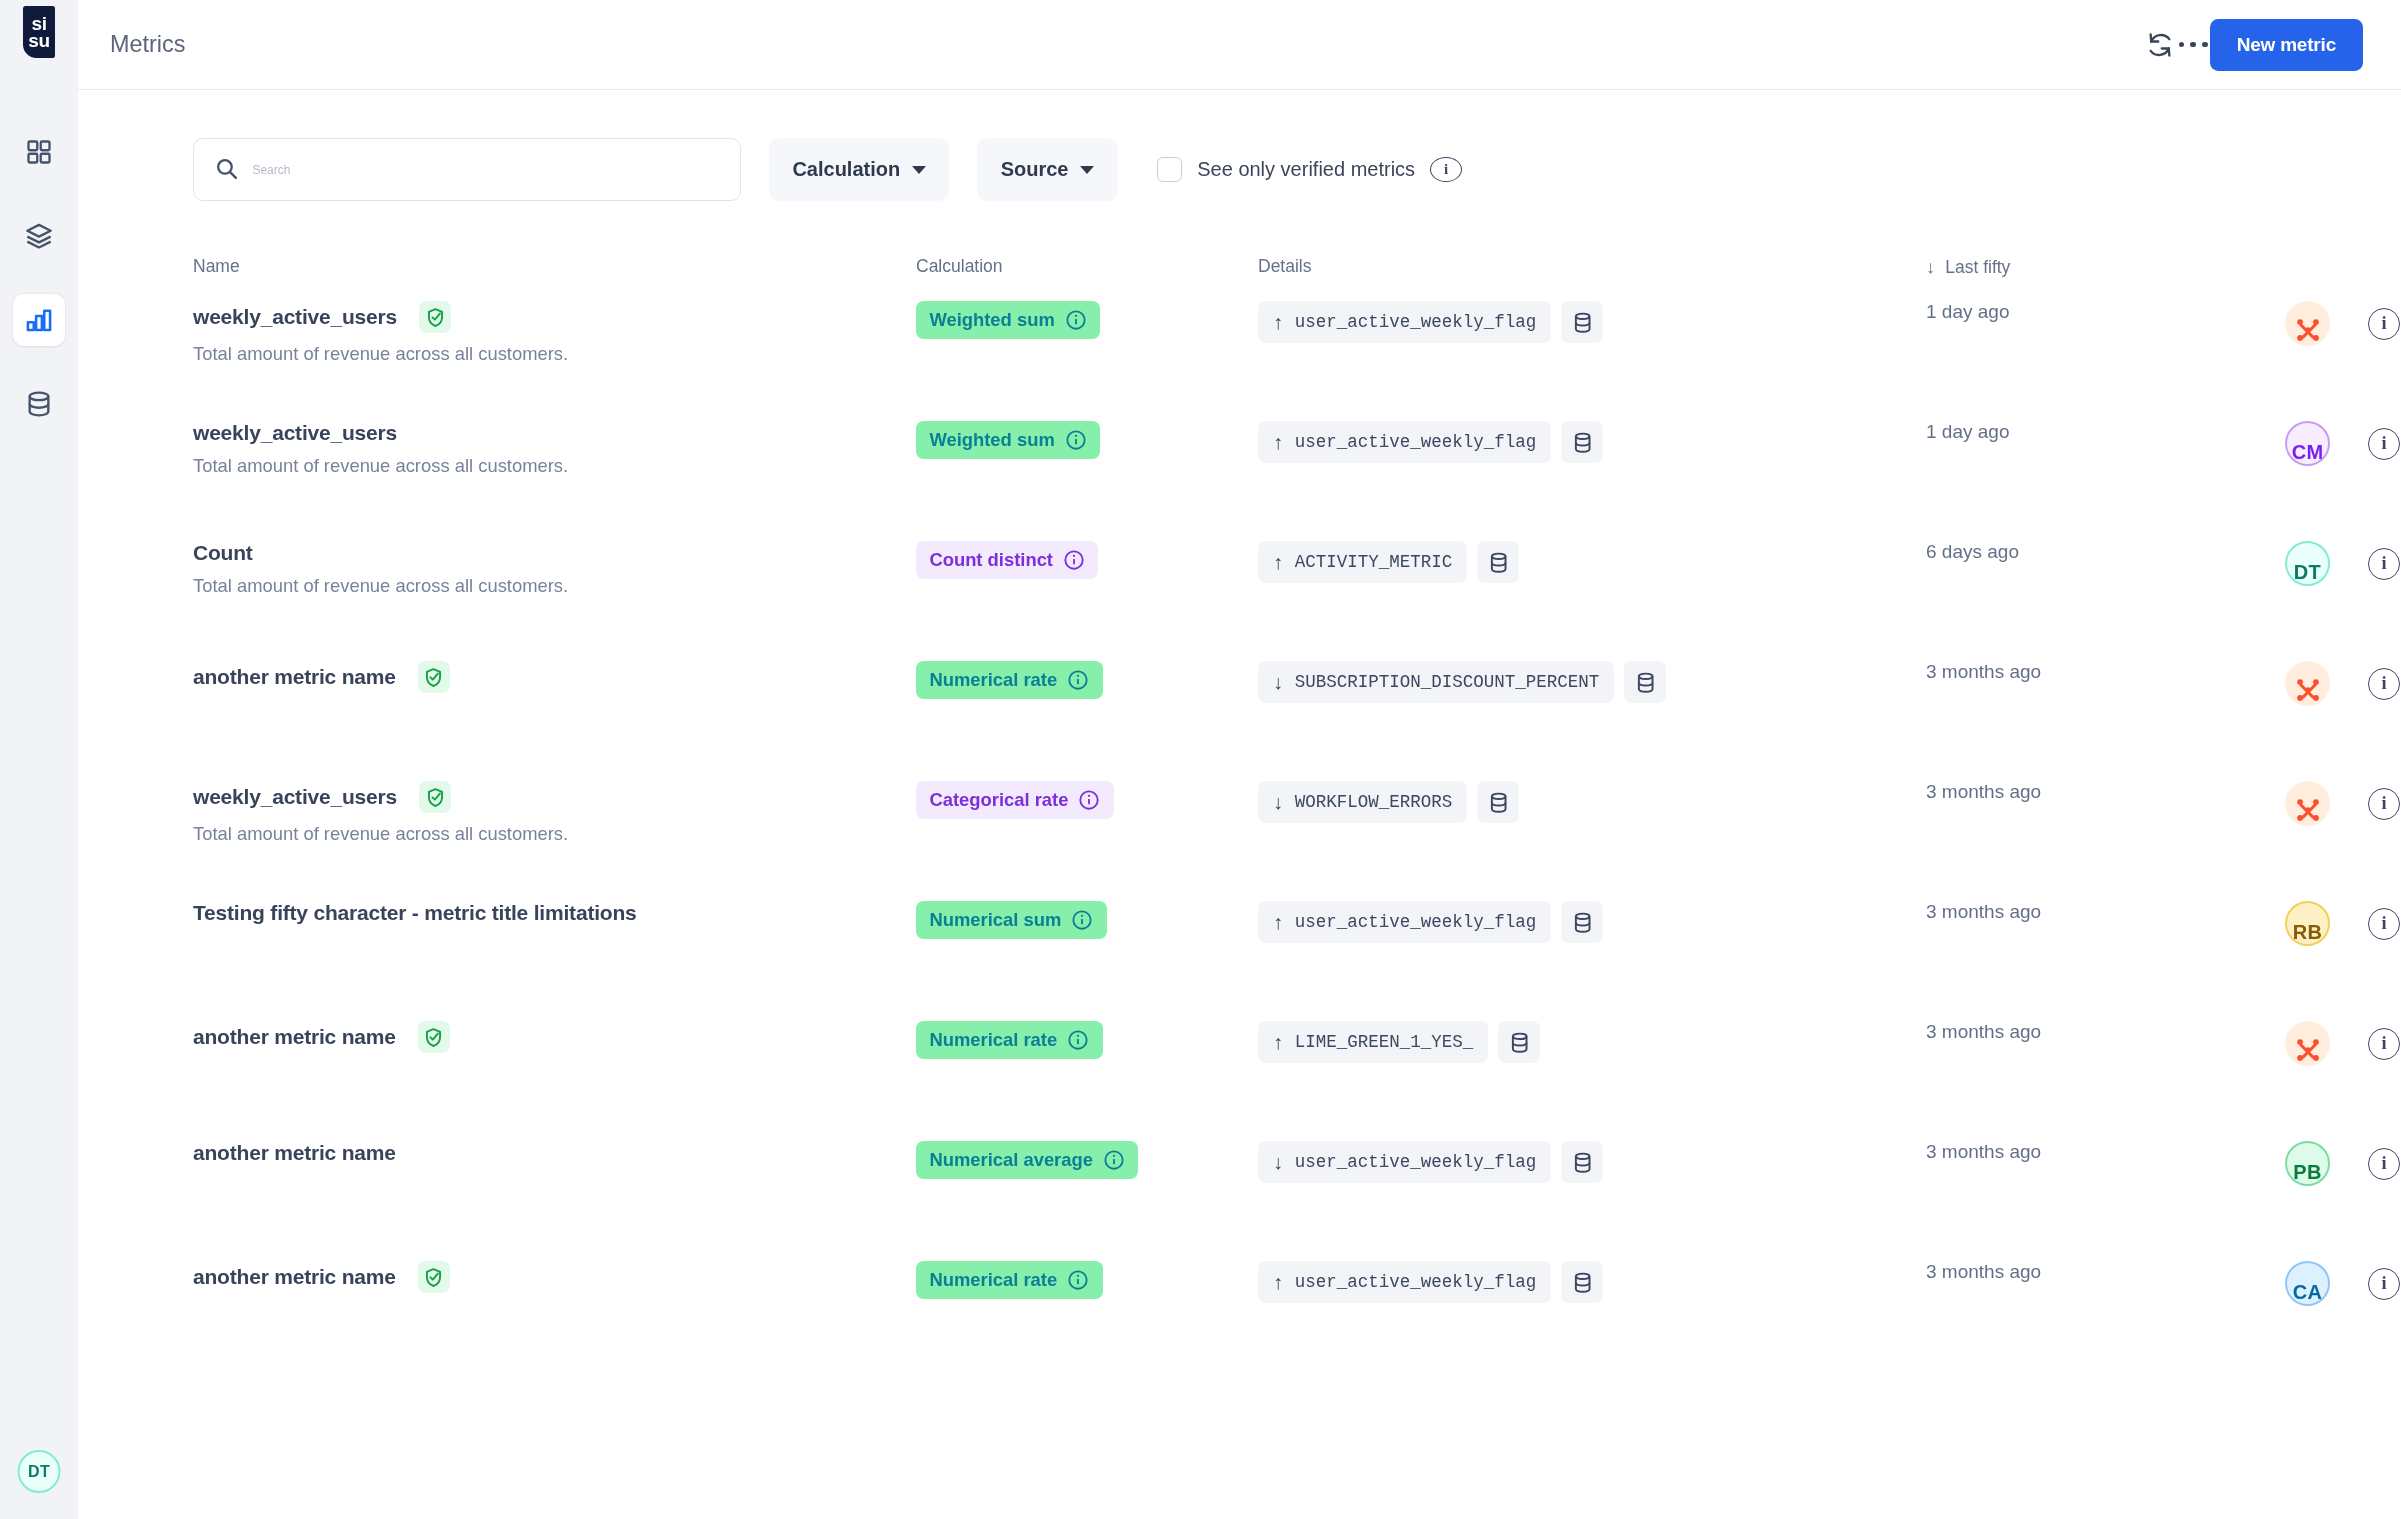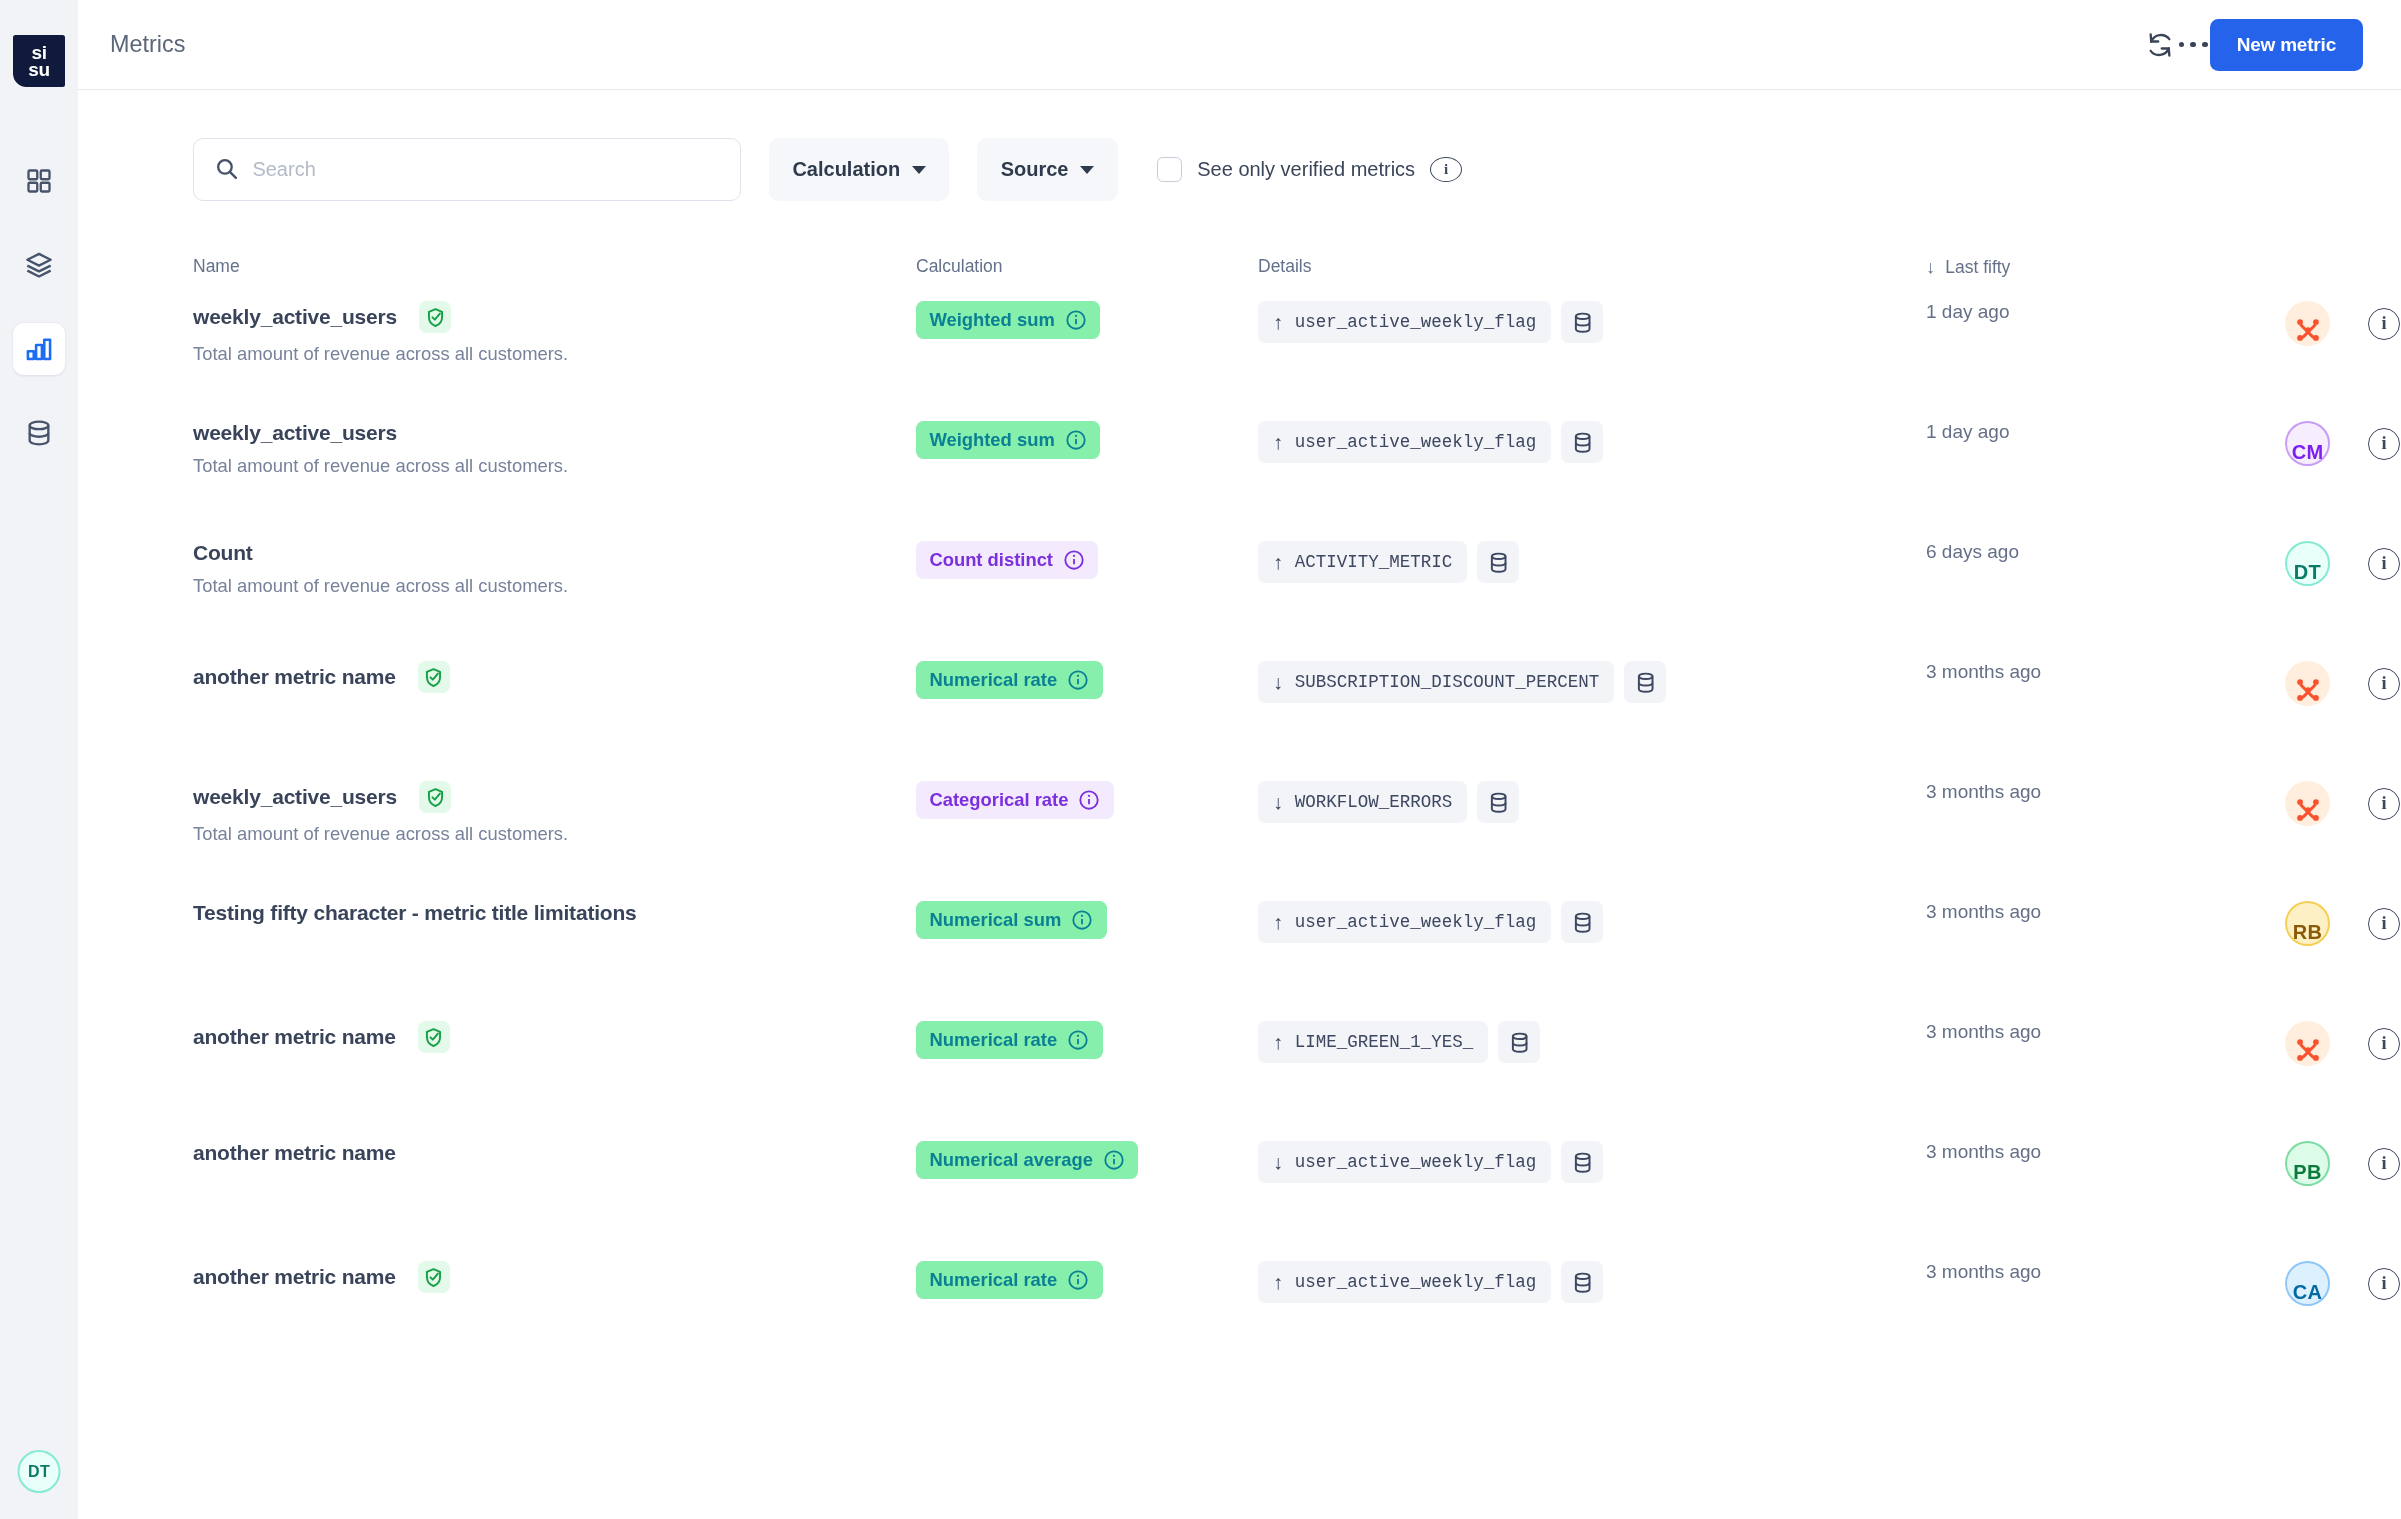--- a/index.html
+++ b/index.html
@@ -13,21 +13,21 @@
 
   
   .sidebar {
     width: 78px; height: 1520px;
     background: #f1f3f7;
     display: flex; flex-direction: column; align-items: center;
     flex: 0 0 78px;
     position: relative;
   }
   .logo {
-    width: 52px; height: 52px; margin-top: 35px;
+    width: 32px; height: 52px; margin-top: 6px;
     background: #101a3d;
     border-radius: 2.5px 2.5px 2.5px 13.4px;
     color: #fff;
     display: flex; flex-direction: column;
     align-items: center; justify-content: center;
     font-weight: 700; font-size: 19px; line-height: 0.92;
     letter-spacing: -0.4px;
     clip-path: polygon(0 0, 100% 0, 100% 100%, 14% 100%, 0 86%);
   }
   .nav { margin-top: 68px; display: flex; flex-direction: column; gap: 32px; align-items: center; }
@@ -69,21 +69,21 @@
   }
 
   
   .filters { display: flex; align-items: center; padding: 48px 0 0 115px; gap: 28px; }
   .search-box {
     width: 548px; height: 63px; border: 0.8px solid #dfe4ec; border-radius: 10px;
     display: flex; align-items: center; padding: 0 20px; gap: 13.4px; background:#fff;
   }
   .search-box svg { width: 25px; height: 25px; color: #46506a; flex: 0 0 25px; }
   .search-box input {
-    border: 0; outline: 0; font-size: 20px; color: #2f3a4d; width: 100%;
+    border: 0; outline: 0; font-size: 12px; color: #2f3a4d; width: 100%;
     font-family: "Liberation Sans", sans-serif; background: transparent;
   }
   .search-box input::placeholder { color: #b3bbc9; }
   .dropdown {
     height: 63px; background: #f6f7fa; border-radius: 10px; border: 0;
     display: flex; align-items: center; gap: 11.7px; padding: 0 23.4px;
     font-size: 20px; font-weight: 700; color: #2f3a4d; cursor: pointer;
     font-family: "Liberation Sans", sans-serif;
   }
   .chev { width: 0; height: 0; border-left: 7.5px solid transparent; border-right: 7.5px solid transparent; border-top: 8.3px solid #2f3a4d; }

